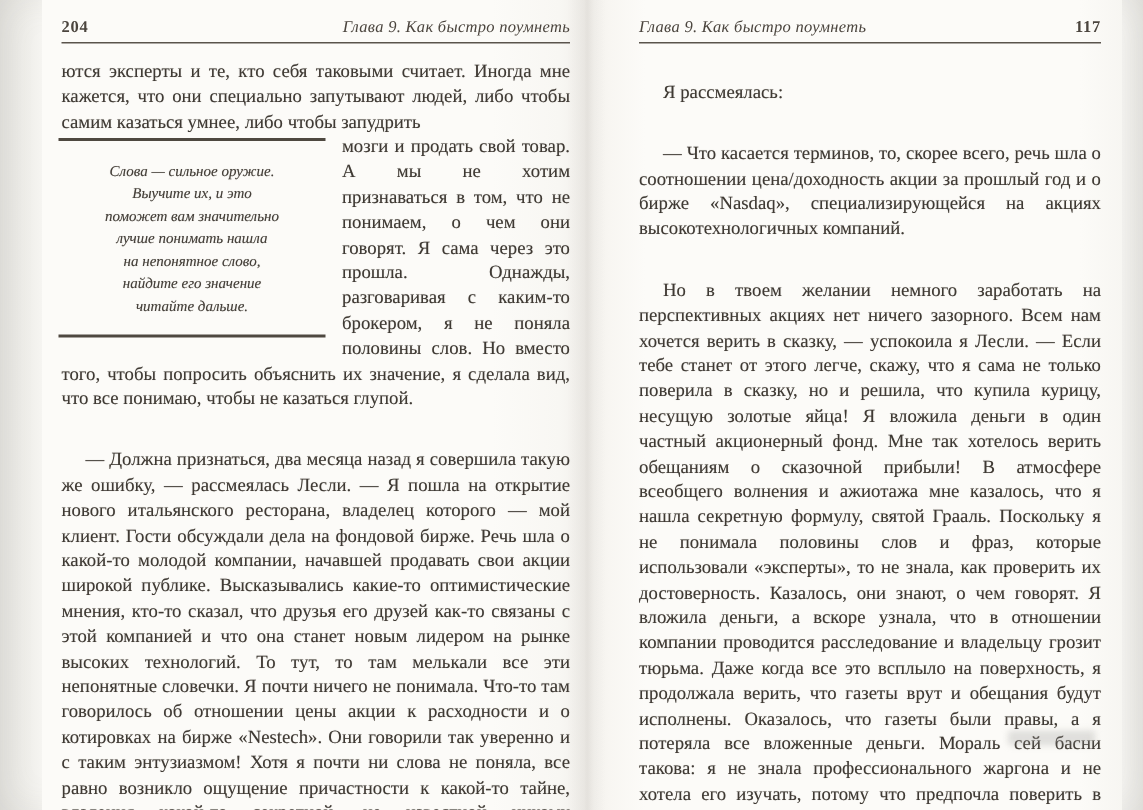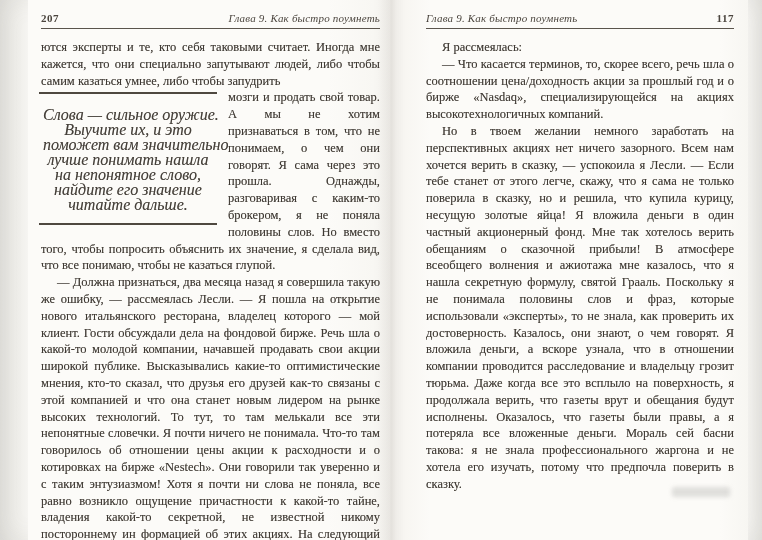--- a/index.html
+++ b/index.html
@@ -42,33 +42,33 @@
   .head-title { font-style: italic; letter-spacing: 0.2px; }
 
   .bodytext {
     font-size: 12.5px;
     line-height: 16.8px;
     text-align: justify;
     color: #3f3a34;
     text-shadow: 0 0 0.5px rgba(70,64,56,0.45);
   }
   .para { margin: 0; }
-  .para.indent { text-indent: 16px; }
+  .para.indent { text-indent: 16px; margin-top: 24px; }
 
   .flow::after { content: ""; display: block; clear: both; }
   .pullquote {
     float: left;
     width: 178px;
     box-sizing: border-box;
     margin: 3px 11px 4px -2px;
     padding: 13px 4px 11px;
     border-top: 2px solid #4e4840;
     border-bottom: 2px solid #4e4840;
     font-style: italic;
-    font-size: 16px;
+    font-size: 10px;
     line-height: 15px;
     text-align: center;
     color: #45403a;
   }
   .pq-line { white-space: nowrap; }
 
   .watermark {
     position: absolute;
     left: 282px; top: 487px;
     width: 58px; height: 10px;
@@ -83,21 +83,21 @@
   }
 </style>
 </head>
 <body>
 
 <div class="photo">
 
   <div class="page page-left">
     <div class="page-inner-left">
       <div class="running-header">
-        <span class="pagenum">207</span>
+        <span class="pagenum">204</span>
         <span class="head-title">Глава 9. Как быстро поумнеть</span>
       </div>
       <div class="bodytext">
         <p class="para">ются эксперты и те, кто себя таковыми считает. Иногда мне кажется, что они специально запутывают людей, либо чтобы самим казаться умнее, либо чтобы запудрить</p>
         <div class="flow">
           <aside class="pullquote">
             <div class="pq-line">Слова — сильное оружие.</div>
             <div class="pq-line">Выучите их, и это</div>
             <div class="pq-line">поможет вам значительно</div>
             <div class="pq-line">лучше понимать нашла</div>

